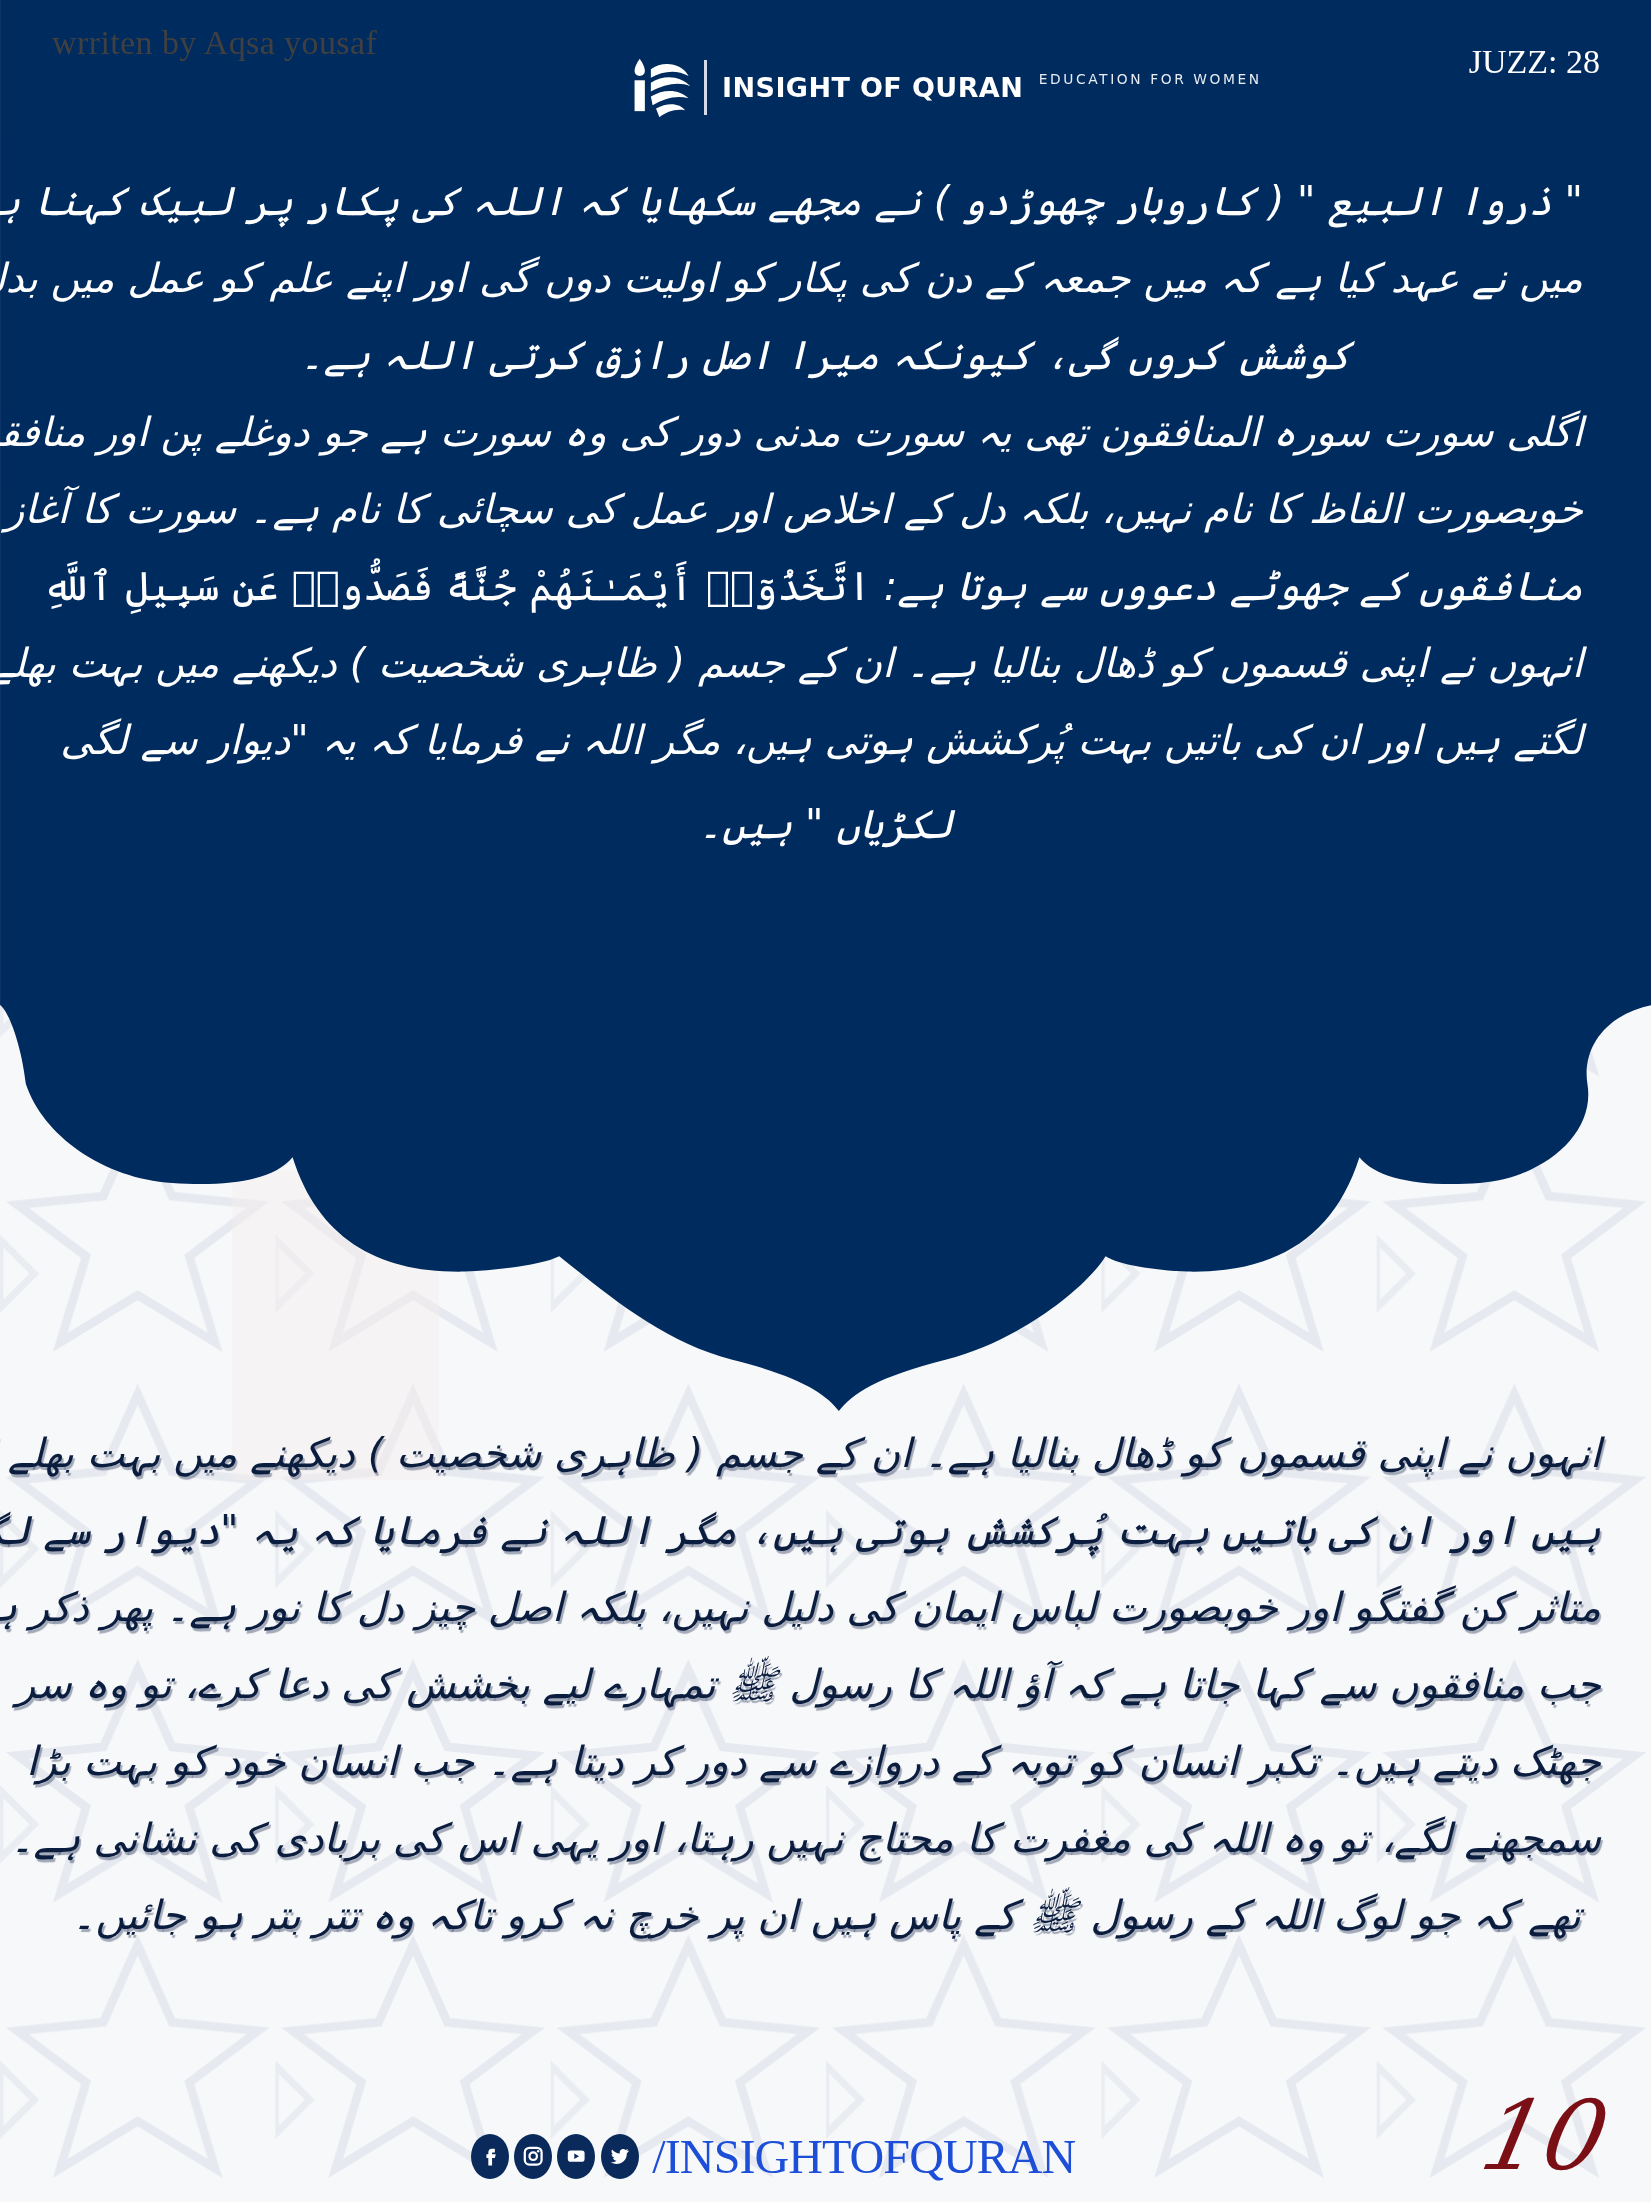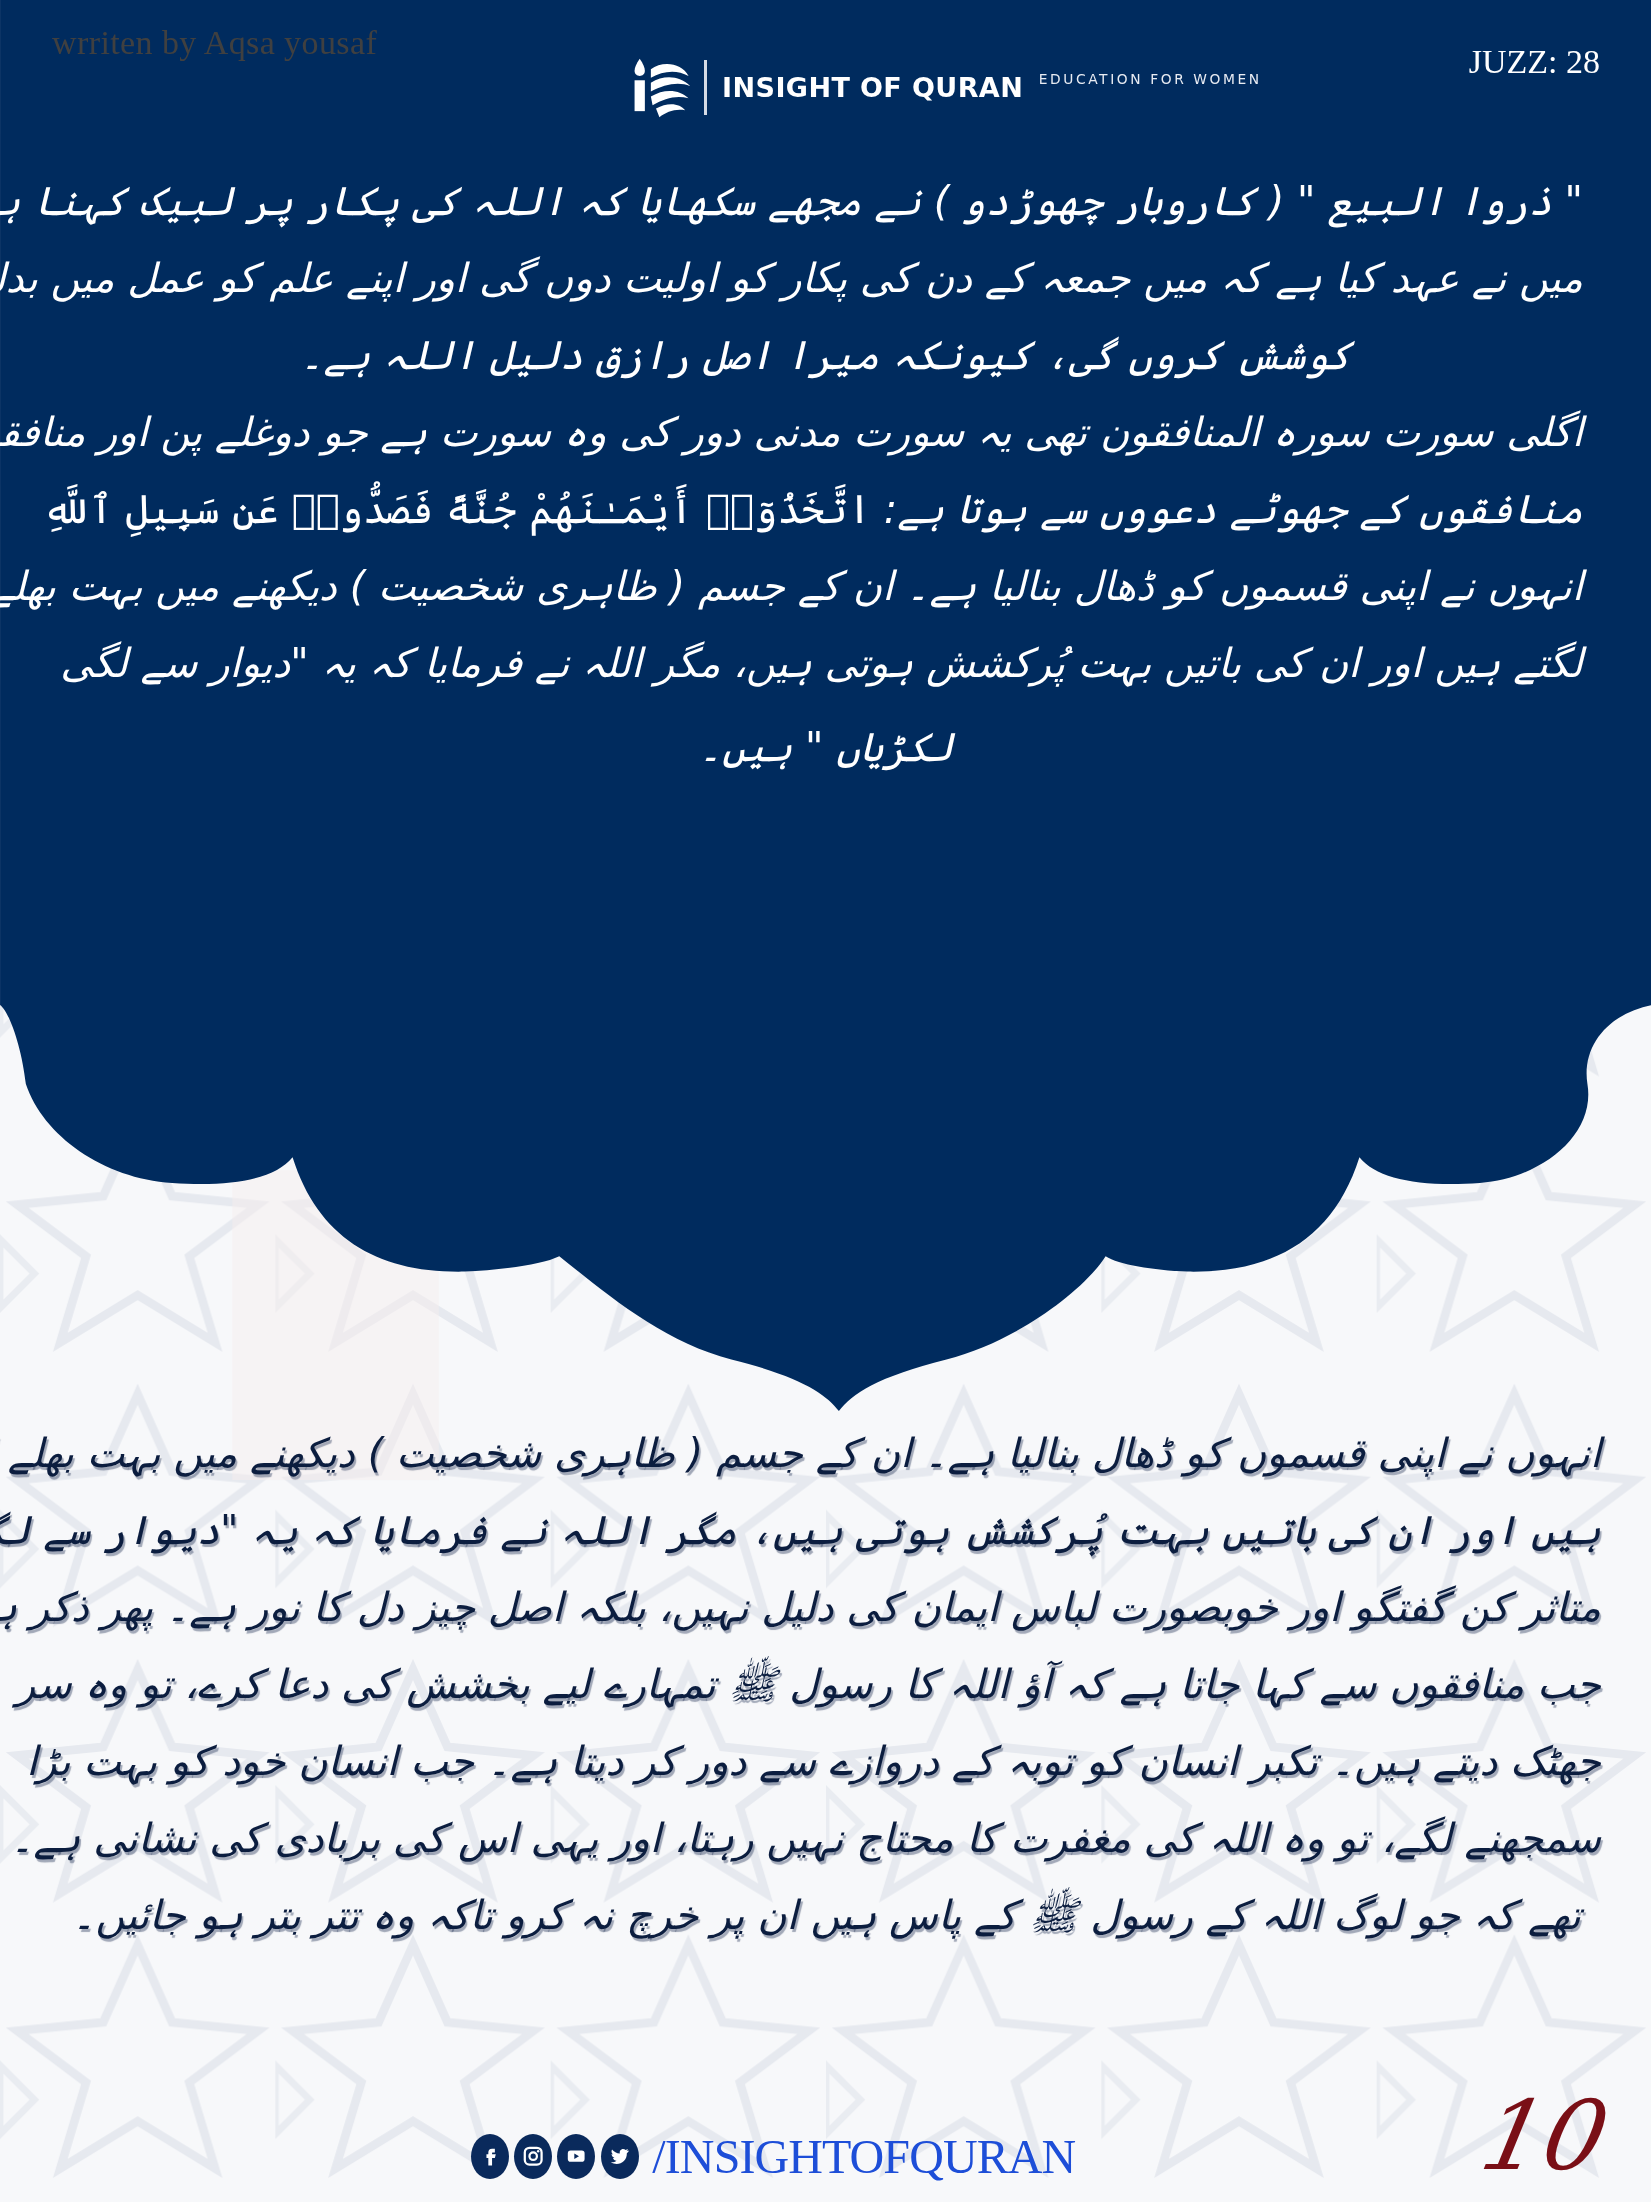--- a/index.html
+++ b/index.html
@@ -98,22 +98,23 @@
   <div class="logo-divider"></div>
   <div class="logo-text">
     <span class="logo-title">INSIGHT OF QURAN</span>
     <span class="logo-sub">EDUCATION FOR WOMEN</span>
   </div>
 </div>
 
 <div class="urdu top-text">
   <span class="line">" ذروا البیع " ( کاروبار چھوڑدو ) نے مجھے سکھایا کہ اللہ کی پکار پر لبیک کہنا ہی اصل کامیابی ہے۔</span>
   <span class="line">میں نے عہد کیا ہے کہ میں جمعہ کے دن کی پکار کو اولیت دوں گی اور اپنے علم کو عمل میں بدلنے کی</span>
-  <span class="line">کوشش کروں گی، کیونکہ میرا اصل رازق دلیل اللہ ہے۔</span>
+  <span class="line">کوشش کروں گی، کیونکہ میرا اصل رازق کرتی اللہ ہے۔</span>
   <span class="line">اگلی سورت سورہ المنافقون تھی یہ سورت مدنی دور کی وہ سورت ہے جو دوغلے پن اور منافقت کی</span>
+  <span class="line">خوبصورت الفاظ کا نام نہیں، بلکہ دل کے اخلاص اور عمل کی سچائی کا نام ہے۔ سورت کا آغاز</span>
   <span class="line">
     <span>منافقوں کے جھوٹے دعووں سے ہوتا ہے:</span>
     <span class="arabic">اتَّخَذُوٓا۟ أَيْمَـٰنَهُمْ جُنَّةً فَصَدُّوا۟ عَن سَبِيلِ ٱللَّهِ</span>
   </span>
   <span class="line">انہوں نے اپنی قسموں کو ڈھال بنالیا ہے۔ ان کے جسم ( ظاہری شخصیت ) دیکھنے میں بہت بھلے</span>
   <span class="line">لگتے ہیں اور ان کی باتیں بہت پُرکشش ہوتی ہیں، مگر اللہ نے فرمایا کہ یہ "دیوار سے لگی</span>
   <span class="line last">لکڑیاں " ہیں۔</span>
 </div>
 
 <div class="urdu bottom-text">

